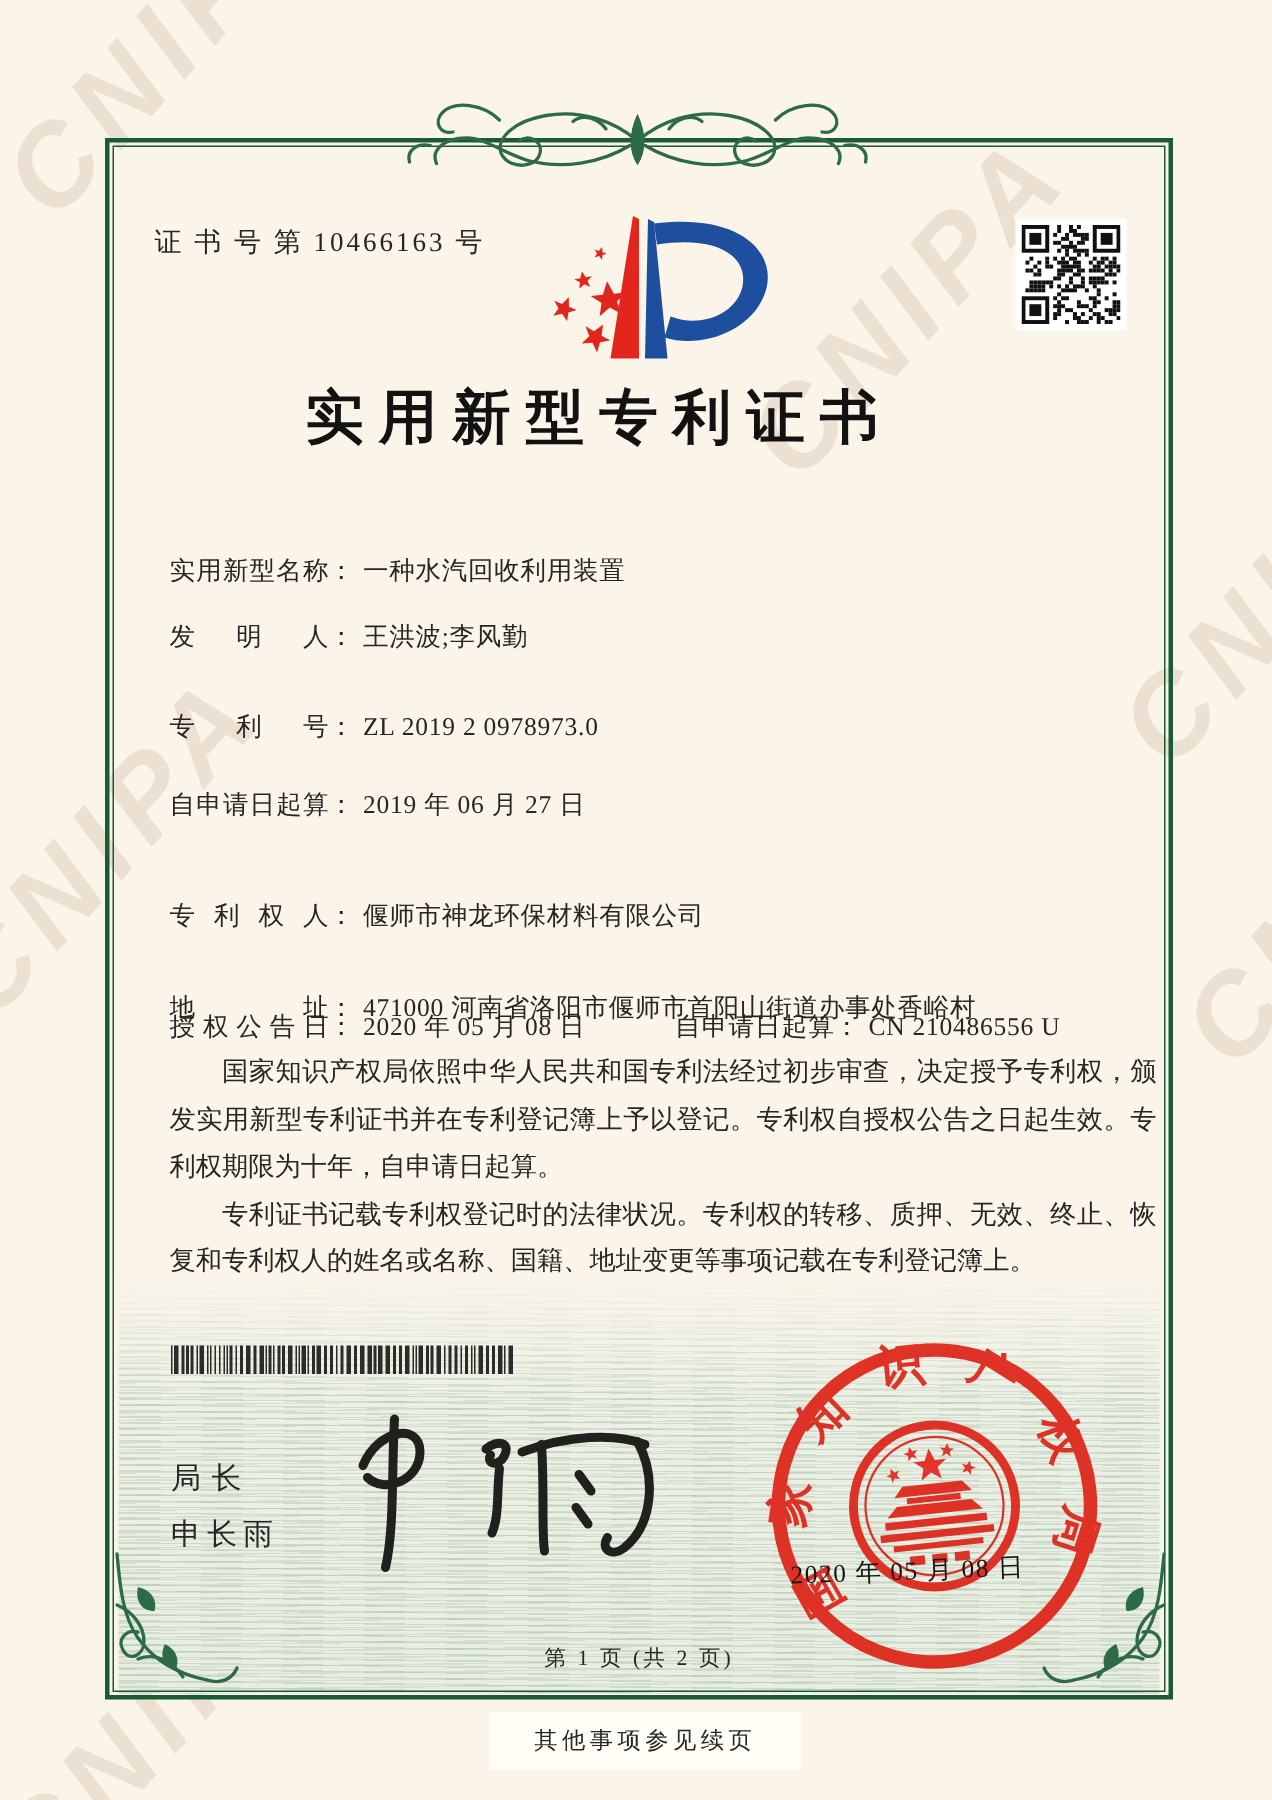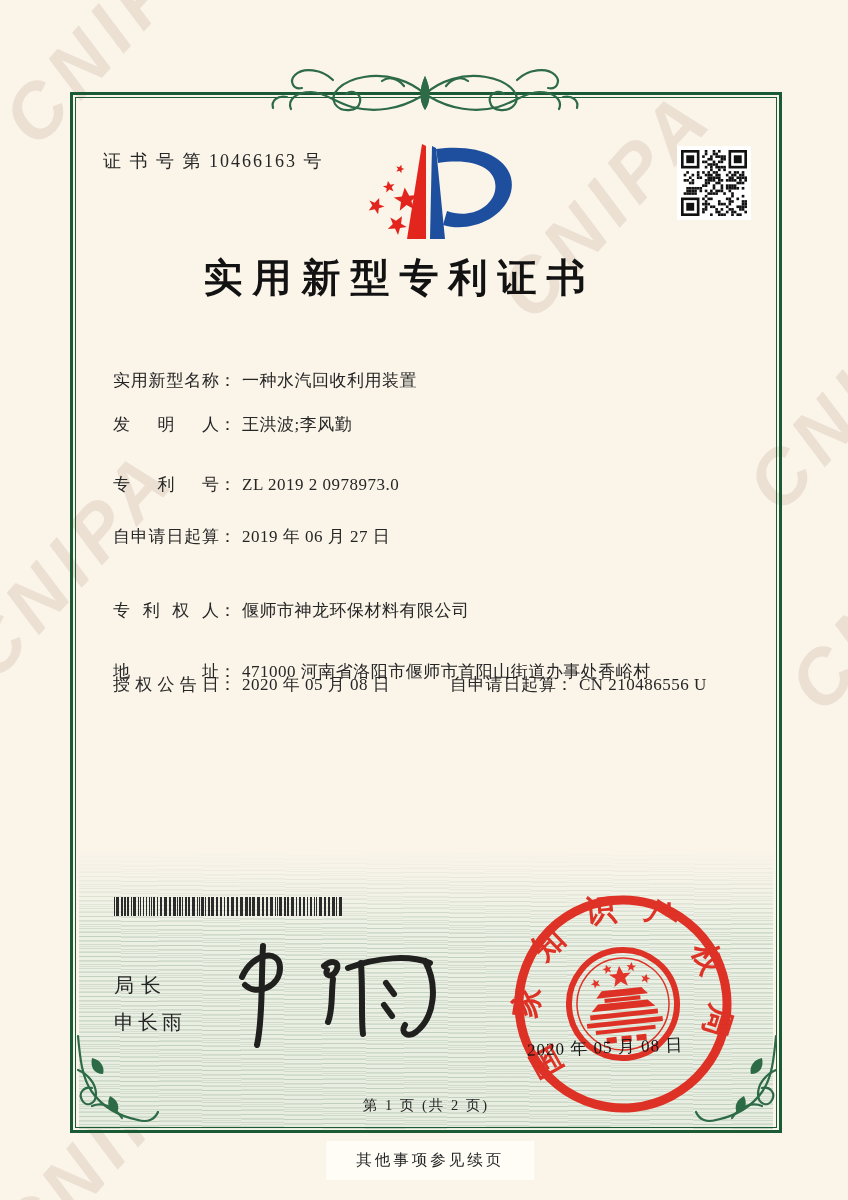--- a/index.html
+++ b/index.html
@@ -366,20 +366,22 @@
 </div>
 
 <div class="row" style="top:661px">
   <span class="lbl">授权公告日</span><span class="colon">：</span><span class="val">2020 年 05 月 08 日</span>
   <span class="pair2">
     <span class="lbl">自申请日起算</span><span class="colon">：</span><span class="val">CN 210486556 U</span>
   </span>
 </div>
 
 <div class="paras">
+  <p>国家知识产权局依照中华人民共和国专利法经过初步审查，决定授予专利权，颁发实用新型专利证书并在专利登记簿上予以登记。专利权自授权公告之日起生效。专利权期限为十年，自申请日起算。</p>
+  <p>专利证书记载专利权登记时的法律状况。专利权的转移、质押、无效、终止、恢复和专利权人的姓名或名称、国籍、地址变更等事项记载在专利登记簿上。</p>
 </div>
 
 <div class="barcode" id="barcode"><i style="width:1px;margin-right:1px"></i><i style="width:3px;margin-right:2px"></i><i style="width:2px;margin-right:1px"></i><i style="width:2px;margin-right:1px"></i><i style="width:2px;margin-right:2px"></i><i style="width:1px;margin-right:1px"></i><i style="width:3px;margin-right:2px"></i><i style="width:1px;margin-right:1px"></i><i style="width:1px;margin-right:2px"></i><i style="width:1px;margin-right:2px"></i><i style="width:1px;margin-right:2px"></i><i style="width:1px;margin-right:1px"></i><i style="width:1px;margin-right:1px"></i><i style="width:2px;margin-right:2px"></i><i style="width:1px;margin-right:2px"></i><i style="width:2px;margin-right:2px"></i><i style="width:3px;margin-right:2px"></i><i style="width:2px;margin-right:2px"></i><i style="width:3px;margin-right:1px"></i><i style="width:1px;margin-right:1px"></i><i style="width:2px;margin-right:1px"></i><i style="width:1px;margin-right:2px"></i><i style="width:2px;margin-right:1px"></i><i style="width:2px;margin-right:2px"></i><i style="width:3px;margin-right:2px"></i><i style="width:1px;margin-right:1px"></i><i style="width:1px;margin-right:1px"></i><i style="width:3px;margin-right:1px"></i><i style="width:1px;margin-right:2px"></i><i style="width:2px;margin-right:1px"></i><i style="width:3px;margin-right:2px"></i><i style="width:2px;margin-right:2px"></i><i style="width:2px;margin-right:2px"></i><i style="width:1px;margin-right:2px"></i><i style="width:2px;margin-right:2px"></i><i style="width:3px;margin-right:2px"></i><i style="width:2px;margin-right:2px"></i><i style="width:3px;margin-right:2px"></i><i style="width:3px;margin-right:1px"></i><i style="width:2px;margin-right:1px"></i><i style="width:3px;margin-right:2px"></i><i style="width:3px;margin-right:2px"></i><i style="width:2px;margin-right:2px"></i><i style="width:2px;margin-right:2px"></i><i style="width:3px;margin-right:2px"></i><i style="width:1px;margin-right:1px"></i><i style="width:1px;margin-right:1px"></i><i style="width:3px;margin-right:2px"></i><i style="width:2px;margin-right:1px"></i><i style="width:2px;margin-right:2px"></i><i style="width:3px;margin-right:2px"></i><i style="width:1px;margin-right:2px"></i><i style="width:2px;margin-right:2px"></i><i style="width:2px;margin-right:2px"></i><i style="width:1px;margin-right:2px"></i><i style="width:2px;margin-right:2px"></i><i style="width:1px;margin-right:1px"></i><i style="width:1px;margin-right:2px"></i><i style="width:3px;margin-right:2px"></i><i style="width:2px;margin-right:2px"></i><i style="width:2px;margin-right:2px"></i><i style="width:3px;margin-right:1px"></i><i style="width:1px;margin-right:2px"></i><i style="width:3px;margin-right:2px"></i></div>
 
 <div class="sign-title">局长</div>
 <div class="sign-name">申长雨</div>
 <svg class="sign-svg" width="230" height="118" viewBox="0 0 230 118">
   <path d="M14,44 C24,20 52,15 52,35 C52,54 28,63 17,52"></path>
   <path d="M35,13 C33,48 35,86 29,112"></path>
   <path d="M96,33 C104,26 113,29 108,38 C104,45 96,43 99,37"></path>

